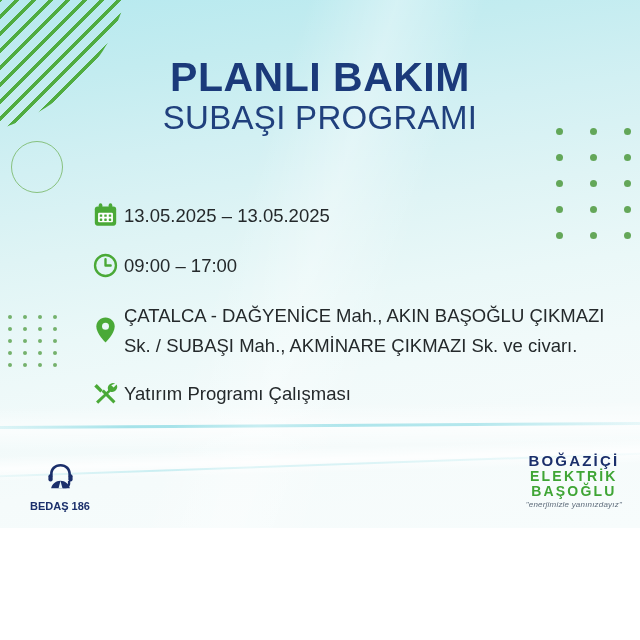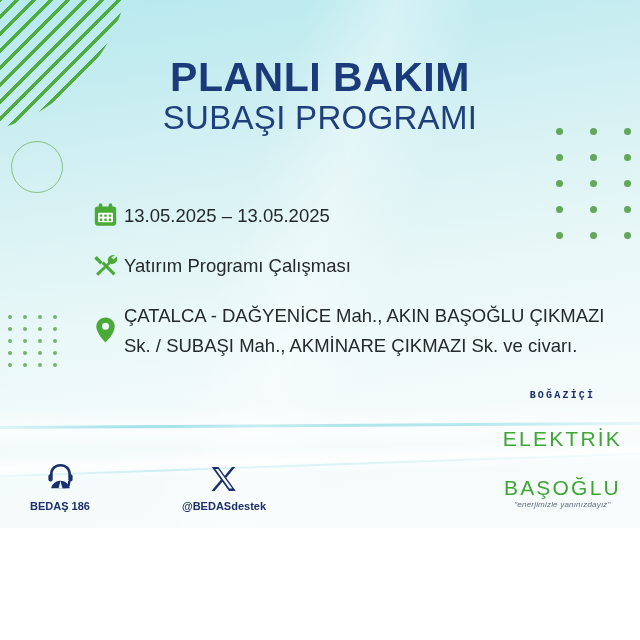--- a/index.html
+++ b/index.html
@@ -201,32 +201,30 @@
 
   
   #brand {
     position: absolute;
     right: 18px;
     bottom: 18px;
     text-align: center;
     line-height: 1.08;
   }
   .brand-line1 {
-    font-size: 10px;
+    font-size: 15px;
     font-weight: bold;
     letter-spacing: 2.2px;
     color: #1b2f6b;
-    font-family: Liberation Mono, monospace;
   }
   .brand-line2, .brand-line3 {
-    font-size: 21px;
-    font-weight: normal;
+    font-size: 14px;
+    font-weight: bold;
     letter-spacing: 2.2px;
     color: #3fa535;
-    margin-top: 26px;
   }
   .brand-tagline {
     margin-top: 2px;
     font-size: 8px;
     font-style: italic;
     color: #5d6b7a;
     letter-spacing: .2px;
   }
 </style>
 </head>
@@ -304,40 +302,49 @@
             <rect x="14.9" y="11" width="2.2" height="2.2" rx=".4"></rect>
             <rect x="6.9" y="14.6" width="2.2" height="2.2" rx=".4"></rect>
             <rect x="10.9" y="14.6" width="2.2" height="2.2" rx=".4"></rect>
             <rect x="14.9" y="14.6" width="2.2" height="2.2" rx=".4"></rect>
           </g>
         </svg>
       </div>
       <div class="info-text">13.05.2025 – 13.05.2025</div>
     </div>
 
+    <div class="info-row">
+      <div class="info-icon">
+        <svg width="27" height="27" viewBox="0 0 24 24" aria-hidden="true">
+          <circle cx="12" cy="12" r="9.3" fill="none" stroke="#4aa937" stroke-width="2.1"></circle>
+          <path d="M12 6.4 V12 H16.6" fill="none" stroke="#4aa937" stroke-width="2.1" stroke-linecap="round" stroke-linejoin="round"></path>
+        </svg>
+      </div>
+      <div class="info-text">09:00 – 17:00</div>
+    </div>
+
+    <div class="info-row" id="row-location">
+      <div class="info-icon">
+        <svg width="25" height="28" viewBox="0 0 24 28" aria-hidden="true">
+          <path d="M12 1.4 C6.9 1.4 2.8 5.5 2.8 10.6 C2.8 17.6 12 26.6 12 26.6 S21.2 17.6 21.2 10.6 C21.2 5.5 17.1 1.4 12 1.4 Z" fill="#4aa937"></path>
+          <circle cx="12" cy="10.3" r="3.5" fill="#e8f7f8"></circle>
+        </svg>
+      </div>
+      <div class="info-text">ÇATALCA - DAĞYENİCE Mah., AKIN BAŞOĞLU ÇIKMAZI Sk. / SUBAŞI Mah., AKMİNARE ÇIKMAZI Sk. ve civarı.</div>
+    </div>
 
     <div class="info-row">
       <div class="info-icon">
         <svg width="27" height="27" viewBox="0 0 24 24" aria-hidden="true">
           <path d="M4.2 3.6 L9.6 9 L7.4 11.2 L2 5.8 Z" fill="#4aa937"></path>
           <path d="M8.6 10.4 L19 20.8 L20.9 18.9 L10.5 8.5 Z" fill="#4aa937"></path>
           <path d="M20.6 3.1 a4.6 4.6 0 0 0-6.2 5.9 L3.6 19.2 l1.9 1.9 L16.3 10.4 a4.6 4.6 0 0 0 5.6-6.4 l-2.7 2.7 -2.1-2.1 Z" fill="#4aa937"></path>
         </svg>
       </div>
       <div class="info-text">Yatırım Programı Çalışması</div>
-    </div>
-
-    <div class="info-row" id="row-location">
-      <div class="info-icon">
-        <svg width="25" height="28" viewBox="0 0 24 28" aria-hidden="true">
-          <path d="M12 1.4 C6.9 1.4 2.8 5.5 2.8 10.6 C2.8 17.6 12 26.6 12 26.6 S21.2 17.6 21.2 10.6 C21.2 5.5 17.1 1.4 12 1.4 Z" fill="#4aa937"></path>
-          <circle cx="12" cy="10.3" r="3.5" fill="#e8f7f8"></circle>
-        </svg>
-      </div>
-      <div class="info-text">ÇATALCA - DAĞYENİCE Mah., AKIN BAŞOĞLU ÇIKMAZI Sk. / SUBAŞI Mah., AKMİNARE ÇIKMAZI Sk. ve civarı.</div>
     </div>
 
   </div>
 
   <div id="footer">
 
     <div class="footer-item" id="foot-phone">
       <div class="footer-icon">
         <svg width="33" height="33" viewBox="0 0 24 24" aria-hidden="true">
           <path d="M12 2.2 c-4.5 0-7.6 3.1-7.6 7.3 v1.2 h1.9 v-1.2 c0-3.2 2.4-5.5 5.7-5.5 s5.7 2.3 5.7 5.5 v1.2 h1.9 V9.5 C19.6 5.3 16.5 2.2 12 2.2 Z" fill="#1b2f6b"></path>
@@ -345,28 +352,20 @@
           <rect x="17.7" y="9.6" width="3.1" height="5.3" rx="1.5" fill="#1b2f6b"></rect>
           <path d="M17.4 14.6 v1.6 c0 1.2-1 2.1-2.2 2.1 h-1.5 v1.6 h1.6 c2.1 0 3.8-1.6 3.8-3.6 v-1.7 Z" fill="#1b2f6b"></path>
           <path d="M12 14.4 c-3.4 0-6.2 2.4-6.8 5.5 h13.6 c-.6-3.1-3.4-5.5-6.8-5.5 Z" fill="#1b2f6b"></path>
           <path d="M12 14.4 l-1.4 5.5 h2.8 Z" fill="#e9f6f8"></path>
         </svg>
       </div>
       <div class="footer-label">BEDAŞ 186</div>
     </div>
 
 
-    <div class="footer-item" id="foot-x">
-      <div class="footer-icon">
-        <svg width="30" height="30" viewBox="0 0 24 24" aria-hidden="true">
-          <path d="M2.2 2.4 h5.4 l5 6.9 5.8-6.9 h2.6 l-7.2 8.5 7.6 10.7 h-5.4 l-5.3-7.4 -6.2 7.4 H1.9 l7.6-9 Z M5.1 4 l11.2 15.6 h2.3 L7.4 4 Z" fill="#1b2f6b"></path>
-        </svg>
-      </div>
-      <div class="footer-label">@BEDASdestek</div>
-    </div>
 
   </div>
 
   <div id="brand">
     <div class="brand-line1">BOĞAZİÇİ</div>
     <div class="brand-line2">ELEKTRİK</div>
     <div class="brand-line3">BAŞOĞLU</div>
     <div class="brand-tagline">"enerjimizle yanınızdayız"</div>
   </div>
 

